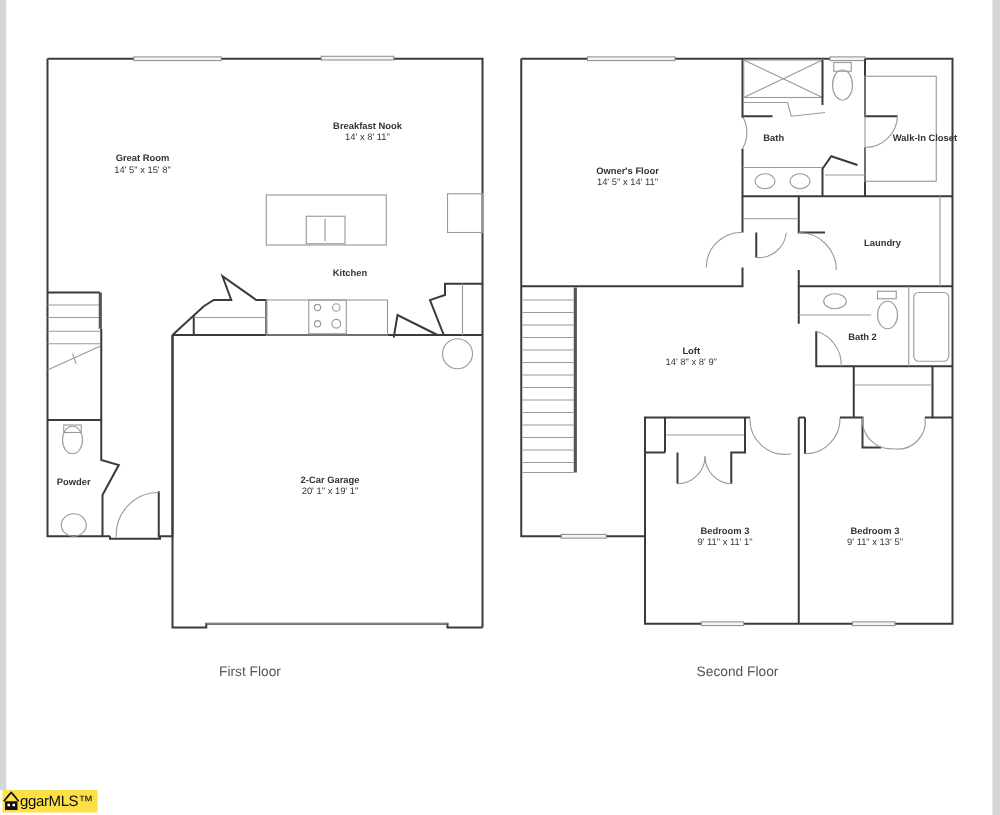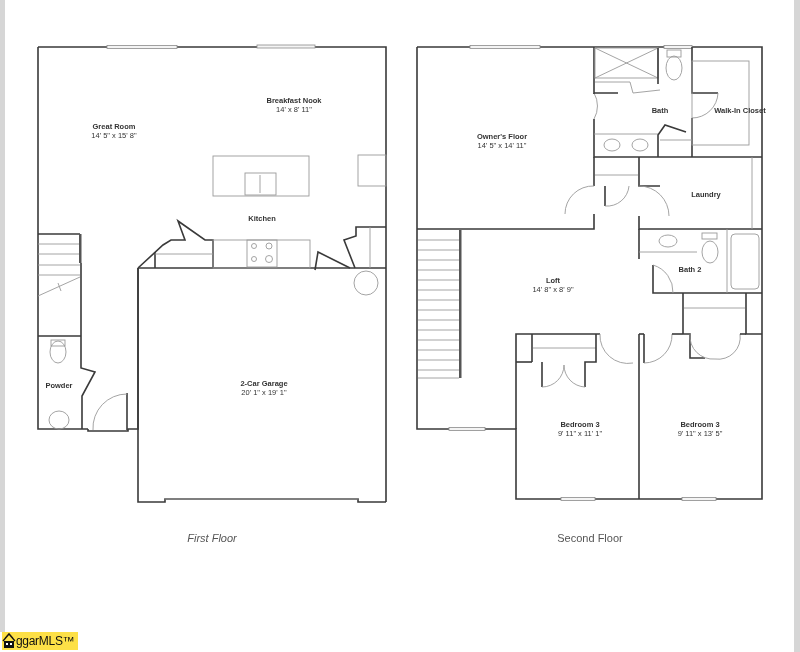--- a/index.html
+++ b/index.html
@@ -188,36 +188,36 @@
 </svg>
 
 <div class="room-label" style="left:114px; top:122px;">
   <div class="name">Great Room</div>
   <div>14' 5" x 15' 8"</div>
 </div>
 <div class="room-label" style="left:294px; top:96px;">
   <div class="name">Breakfast Nook</div>
   <div>14' x 8' 11"</div>
 </div>
-<div class="room-label" style="left:262px; top:214px;text-align:center;">
+<div class="room-label" style="left:280px; top:214px;text-align:center;">
   <div class="name">Kitchen</div>
 </div>
 <div class="room-label" style="left:59px; top:381px;">
   <div class="name">Powder</div>
 </div>
 <div class="room-label" style="left:264px; top:379px;">
   <div class="name">2-Car Garage</div>
   <div>20' 1" x 19' 1"</div>
 </div>
 
 <div class="room-label" style="left:502px; top:132px;">
   <div class="name">Owner's Floor</div>
   <div>14' 5" x 14' 11"</div>
 </div>
-<div class="room-label" style="left:645px; top:106px;padding-left:30px;">
+<div class="room-label" style="left:619px; top:106px;">
   <div class="name">Bath</div>
 </div>
 <div class="room-label" style="left:726px; top:106px;margin-left:14px;">
   <div class="name">Walk-In Closet</div>
 </div>
 <div class="room-label" style="left:706px; top:190px;">
   <div class="name">Laundry</div>
 </div>
 <div class="room-label" style="left:690px; top:265px;">
   <div class="name">Bath 2</div>
@@ -228,21 +228,21 @@
 </div>
 <div class="room-label" style="left:580px; top:420px;">
   <div class="name">Bedroom 3</div>
   <div>9' 11" x 11' 1"</div>
 </div>
 <div class="room-label" style="left:700px; top:420px;">
   <div class="name">Bedroom 3</div>
   <div>9' 11" x 13' 5"</div>
 </div>
 
-<div class="floor-label" style="left:212px;font-style:italic;">First Floor</div>
+<div class="floor-label" style="left:200px;">First Floor</div>
 <div class="floor-label" style="left:590px;">Second Floor</div>
 
 <div class="logo">
   <svg class="house" width="14" height="16" viewBox="0 0 14 16">
     <polyline points="1,8 7,1 13,8" fill="none" stroke="#111" stroke-width="1.3"></polyline>
     <polyline points="3,5 7,0.5 11,5" fill="none" stroke="#111" stroke-width="0.8"></polyline>
     <rect x="2" y="8" width="10" height="7" fill="#111"></rect>
     <rect x="4" y="10" width="2" height="2" fill="#fff"></rect>
     <rect x="8" y="10" width="2" height="2" fill="#fff"></rect>
   </svg>

